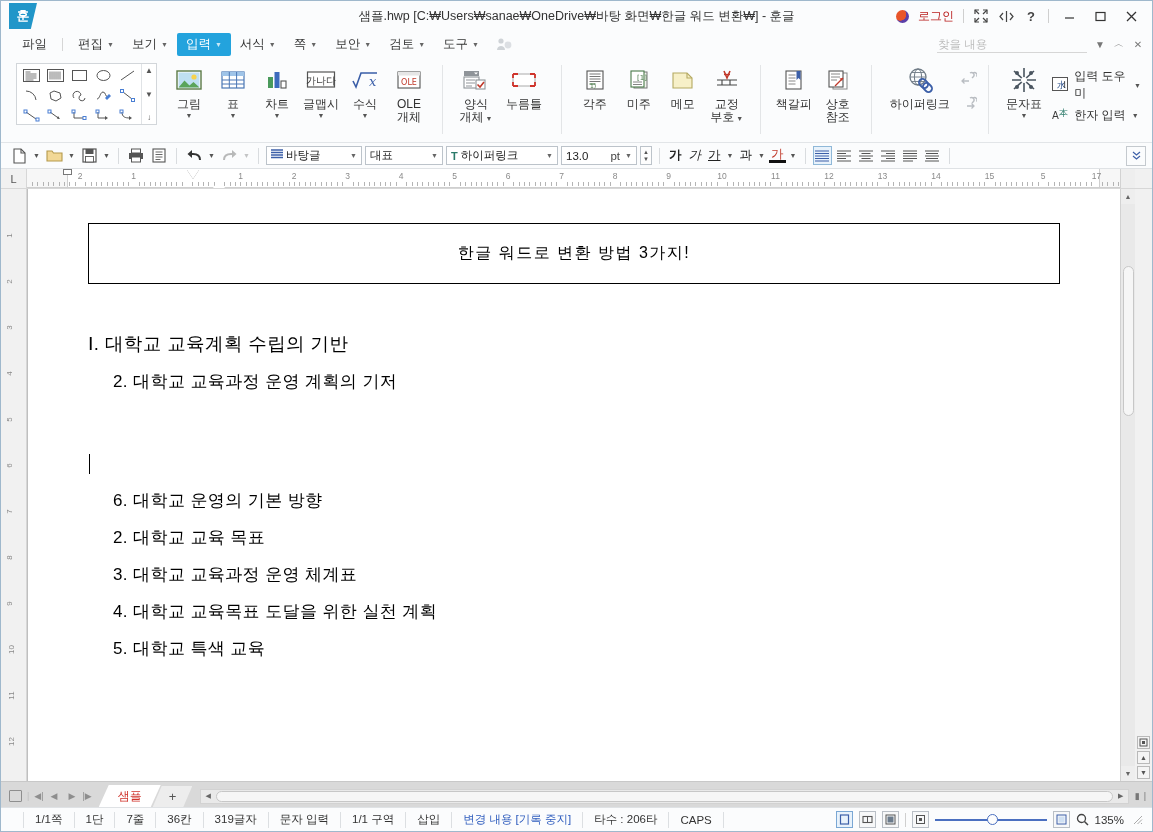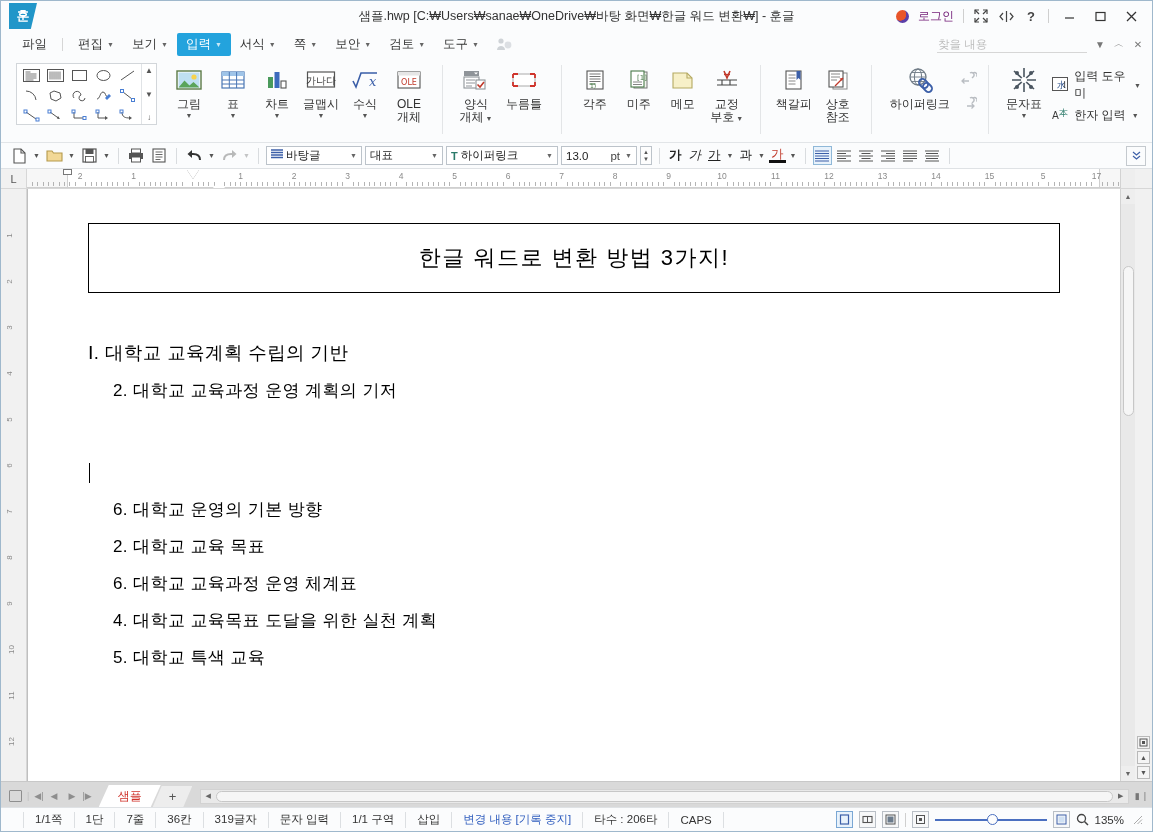--- a/index.html
+++ b/index.html
@@ -18,21 +18,21 @@
   .titlebar { height:30px; background:#fbfcfd; display:flex; align-items:center;
               position:relative; flex:0 0 30px; }
   .hlogo { width:28px; height:26px; margin-left:8px; background:#2196c9;
            color:#fff; font-size:13px; font-weight:bold; display:flex;
            align-items:center; justify-content:center;
            clip-path:polygon(0 0,100% 0,78% 100%,0 100%); }
   .title-text { position:absolute; left:0; right:0; text-align:center;
                 font-size:12.5px; color:#333; pointer-events:none; }
   .tb-right { margin-left:auto; display:flex; align-items:center;
               gap:9px; padding-right:10px; }
-  .login { display:flex; align-items:center; gap:9px; color:#701a75;
+  .login { display:flex; align-items:center; gap:9px; color:#b91c1c;
            font-size:12px; }
   .login-dot { width:13px; height:13px; border-radius:50%;
                background:radial-gradient(circle at 32% 35%, #e8552a 0 48%, #5b3fa8 52% 100%); }
   .vsep { width:1px; height:14px; background:#cfcfcf; }
   .ticon { width:16px; height:16px; display:flex; align-items:center;
            justify-content:center; color:#444; font-size:13px; }
   .winbtn { width:22px; height:20px; display:flex; align-items:center;
             justify-content:center; color:#333; font-size:12px; }
 
   
@@ -123,21 +123,21 @@
   
   .docarea { flex:1; display:flex; overflow:hidden; }
   .vruler { width:26px; background:#f1f1f1; border-right:1px solid #d7d7d7;
             position:relative; }
   .vnum { position:absolute; left:6px; font-size:8px; color:#8a8a8a;
           transform:rotate(-90deg); }
   .page-wrap { flex:1; background:#fff; position:relative; overflow:hidden;
                border-left:1px solid #bfbfbf; }
   .page { padding:34px 60px 0 60px; }
   .titlebox { border:1px solid #000; padding:19px 10px; text-align:center; }
-  .titlebox span { font-size:22px; letter-spacing:1.5px; color:#000;
+  .titlebox span { font-size:16px; letter-spacing:1.5px; color:#000;
                    font-family:"Liberation Sans",sans-serif; }
   .h1 { font-size:18.5px; color:#000; margin-top:47px; letter-spacing:.4px; }
   .h1.second { margin-top:60px; }
   .li { font-size:17px; color:#000; margin-top:14px; padding-left:25px;
         letter-spacing:.4px; }
   .caret { display:inline-block; width:1px; height:20px; background:#000;
            vertical-align:-4px; margin-left:1px; }
 
   
   .vscroll { width:15px; background:#e9e9e9; border-left:1px solid #d2d2d2;
@@ -1051,21 +1051,21 @@
         </div>
 
         <div class="h1">Ⅰ. 대학교 교육계획 수립의 기반</div>
         <div class="li">2. 대학교 교육과정 운영 계획의 기저</div>
 
         <div class="h1 second">
           <span class="caret"></span>
         </div>
         <div class="li">6. 대학교 운영의 기본 방향</div>
         <div class="li">2. 대학교 교육 목표</div>
-        <div class="li">6. 대학교 교육과정 운영 체계표</div>
+        <div class="li">3. 대학교 교육과정 운영 체계표</div>
         <div class="li">4. 대학교 교육목표 도달을 위한 실천 계획</div>
         <div class="li">5. 대학교 특색 교육</div>
       </div>
     </div>
 
     <div class="vscroll">
       <div class="sbtn">▲</div>
       <div style="flex:1;width:15px;display:flex;justify-content:center;padding-top:62px;">
         <div class="thumb" style="height:150px;"></div>
       </div>

